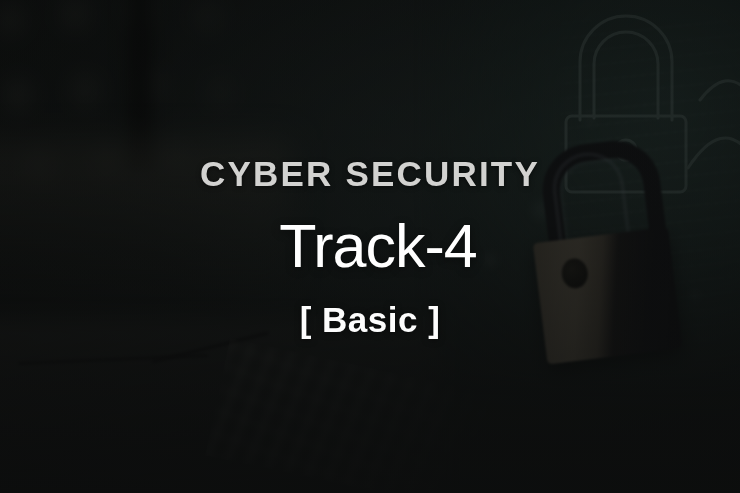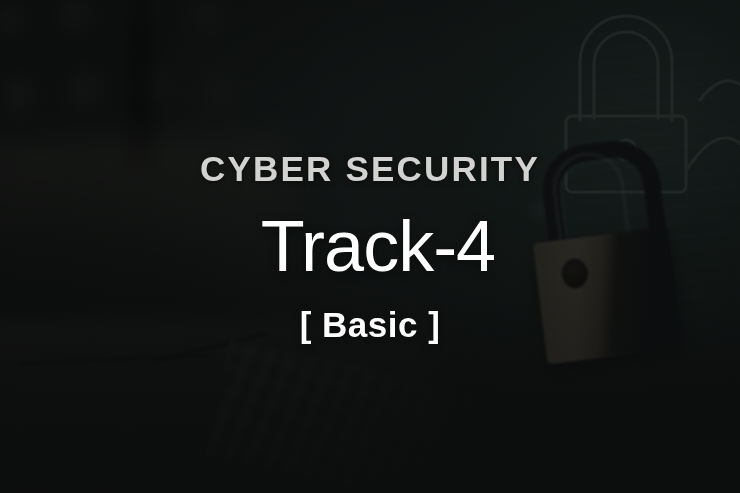--- a/index.html
+++ b/index.html
@@ -214,21 +214,21 @@
   .eyebrow {
     font-size: 35px;
     font-weight: bold;
     letter-spacing: 2.2px;
     color: #d2d2d0;
     line-height: 1;
     margin: 0 0 26px 0;
     text-shadow: 0 1px 5px rgba(0,0,0,.55);
   }
   .headline {
-    font-size: 72px;
+    font-size: 61px;
     font-weight: 300;
     color: #ffffff;
     line-height: .96;
     letter-spacing: -1px;
     margin: 0 0 26px 16px;
     text-shadow: 0 2px 10px rgba(0,0,0,.45);
   }
   .sublabel {
     font-size: 35px;
     font-weight: 700;

